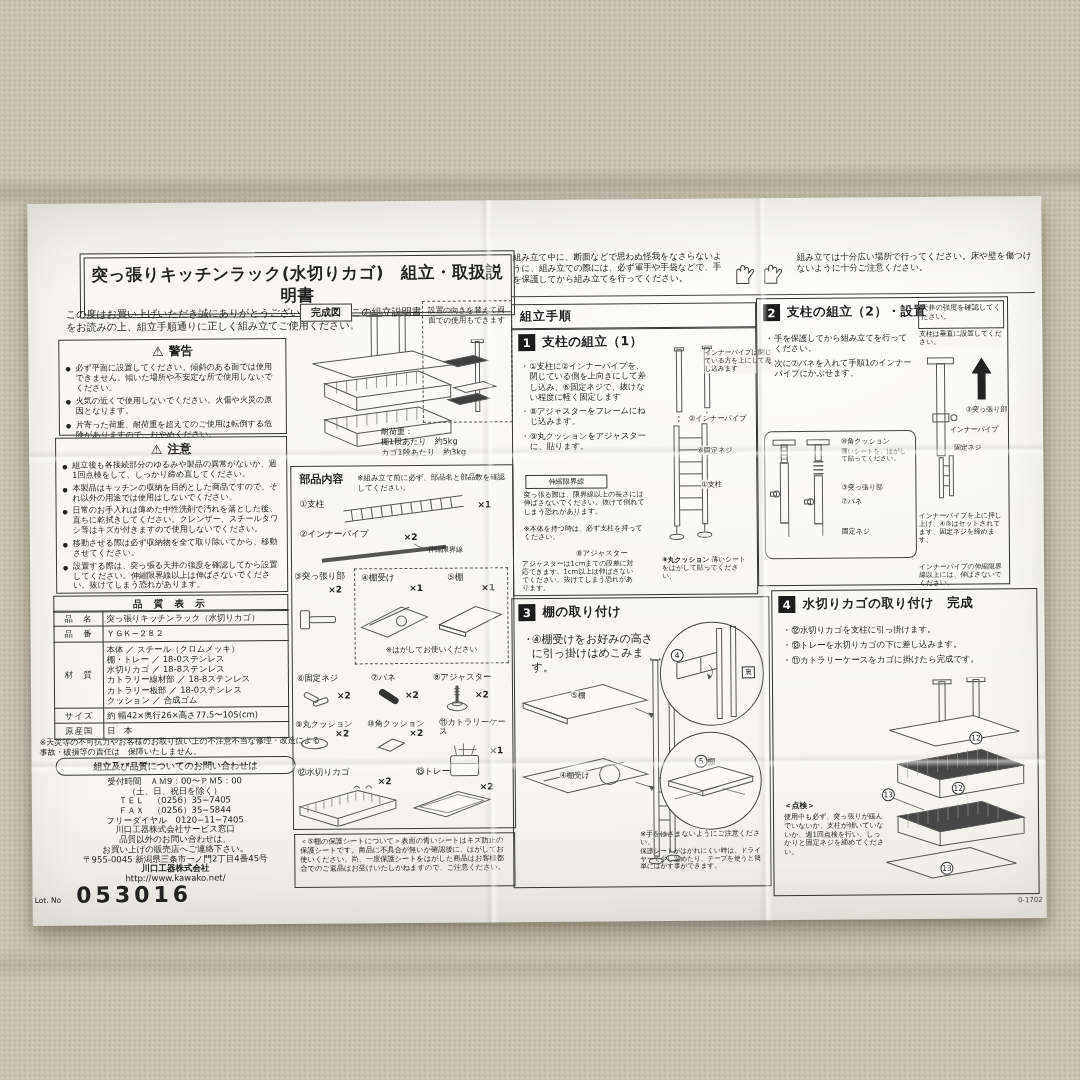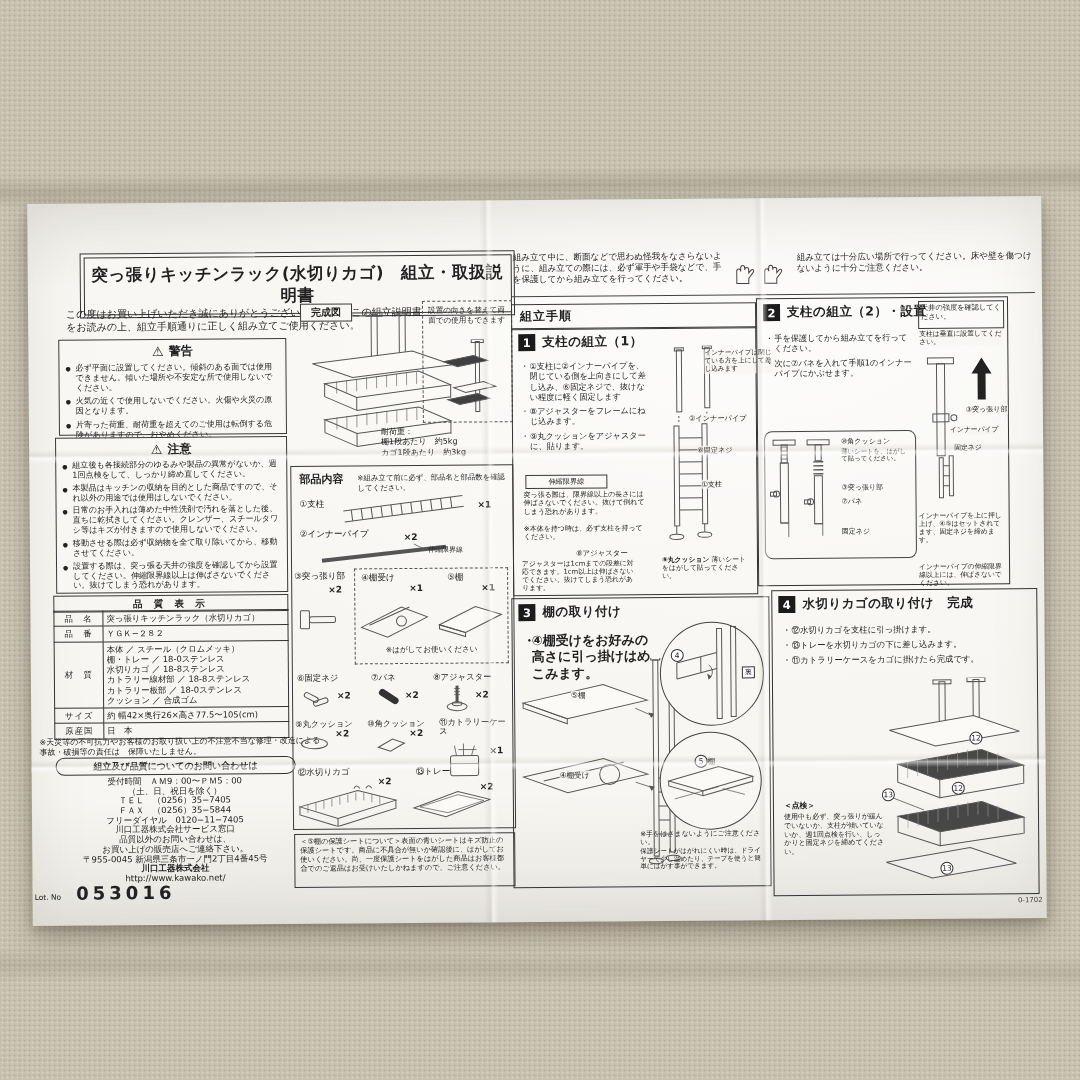--- a/index.html
+++ b/index.html
@@ -174,21 +174,21 @@
       <div>川口工器株式会社サービス窓口</div>
       <div>品質以外のお問い合わせは、</div>
       <div>お買い上げの販売店へご連絡下さい。</div>
       <div>〒955-0045 新潟県三条市一ノ門2丁目4番45号</div>
       <div class="b">川口工器株式会社</div>
       <div>http://www.kawako.net/</div>
     </div>
 
     <div class="tb" style="left:2px;top:678px;">
       <span style="font-size:7.5px;text-align:center;">Lot. No</span>
-      <span class="b" style="font-size:18px;letter-spacing:4px;margin-left:10px;">053016</span>
+      <span class="b" style="font-size:22px;letter-spacing:4px;margin-left:10px;">053016</span>
     </div>
 
     <div class="bx" style="left:261px;top:264px;width:221px;height:362px;">
       <div class="tb b" style="left:8px;top:6px;font-size:11px;">部品内容</div>
       <div class="tb" style="left:66px;top:7px;width:150px;font-size:7.4px;">※組み立て前に必ず、部品名と部品数を確認してください。</div>
 
       <div class="tb" style="left:8px;top:32px;font-size:8.6px;">①支柱</div>
       <svg style="position:absolute;left:48px;top:28px;" width="130" height="30" viewBox="0 0 130 30">
         <g class="ln" transform="rotate(-7 65 15)">
           <line x1="4" y1="9" x2="124" y2="9"></line>
@@ -422,21 +422,21 @@
       <div class="tb" style="left:196px;top:146px;font-size:6.8px;background:rgba(247,246,242,0.85);">固定ネジ</div>
       <div class="tb" style="left:160px;top:214px;width:86px;font-size:6.8px;line-height:1.18;">インナーパイプを上に押し上げ、④⑤はセットされてます、固定ネジを締めます。</div>
       <div class="tb" style="left:160px;top:265px;width:86px;font-size:6.8px;line-height:1.18;">インナーパイプの伸縮限界線以上には、伸ばさないでください。</div>
     </div>
 
     <div class="step" style="left:481px;top:398px;width:256px;height:288px;">
       <div class="stephead">
         <span class="stepnum">3</span>
         <span class="steptitle">棚の取り付け</span>
       </div>
-      <ul class="mdots" style="position:absolute;left:10px;top:32px;width:132px;font-size:13px;line-height:1.25;font-weight:bold;">
+      <ul class="mdots" style="position:absolute;left:10px;top:32px;width:132px;font-size:11px;line-height:1.25;">
         <li>④棚受けをお好みの高さに引っ掛けはめこみます。</li>
       </ul>
       <svg style="position:absolute;left:4px;top:60px;" width="168" height="218" viewBox="0 0 168 218">
         <g class="ln">
           <polygon points="6,44 86,26 130,42 50,60" fill="#fbfaf7"></polygon>
             <polygon points="6,44 6,49 50,65 50,60"></polygon>
           <polygon points="6,118 86,100 130,116 50,134"></polygon>
             <circle cx="92" cy="116" r="10"></circle>
             <line x1="26" y1="122" x2="106" y2="104"></line>
           <path d="M118 50 l18 8 M118 124 l18 6" stroke-width="0.8"></path>

